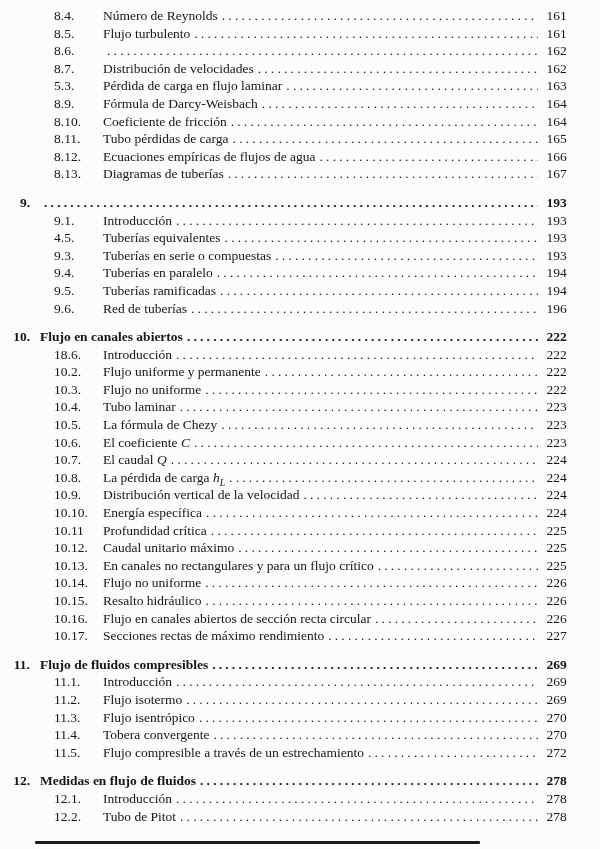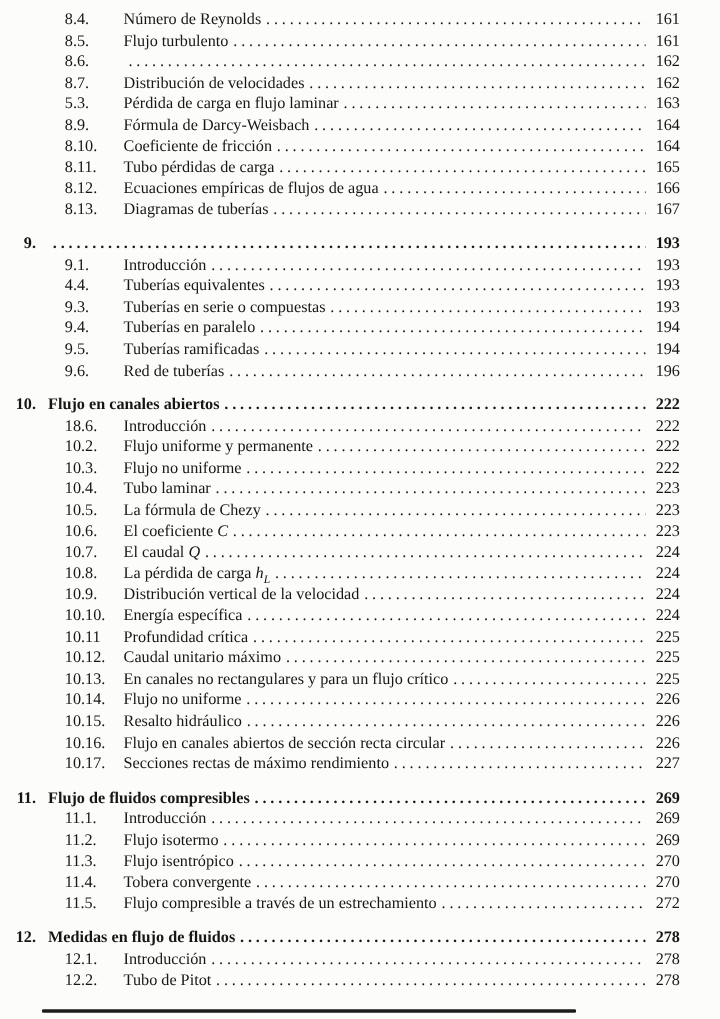--- a/index.html
+++ b/index.html
@@ -156,21 +156,21 @@
   </div>
 
   <div class="row section">
     <span class="num">9.1.</span>
     <span class="title">Introducción</span>
     <span class="leader"></span>
     <span class="pagenum">193</span>
   </div>
 
   <div class="row section">
-    <span class="num">4.4.</span>
+    <span class="num">4.5.</span>
     <span class="title">Tuberías equivalentes</span>
     <span class="leader"></span>
     <span class="pagenum">193</span>
   </div>
 
   <div class="row section">
     <span class="num">9.3.</span>
     <span class="title">Tuberías en serie o compuestas</span>
     <span class="leader"></span>
     <span class="pagenum">193</span>

